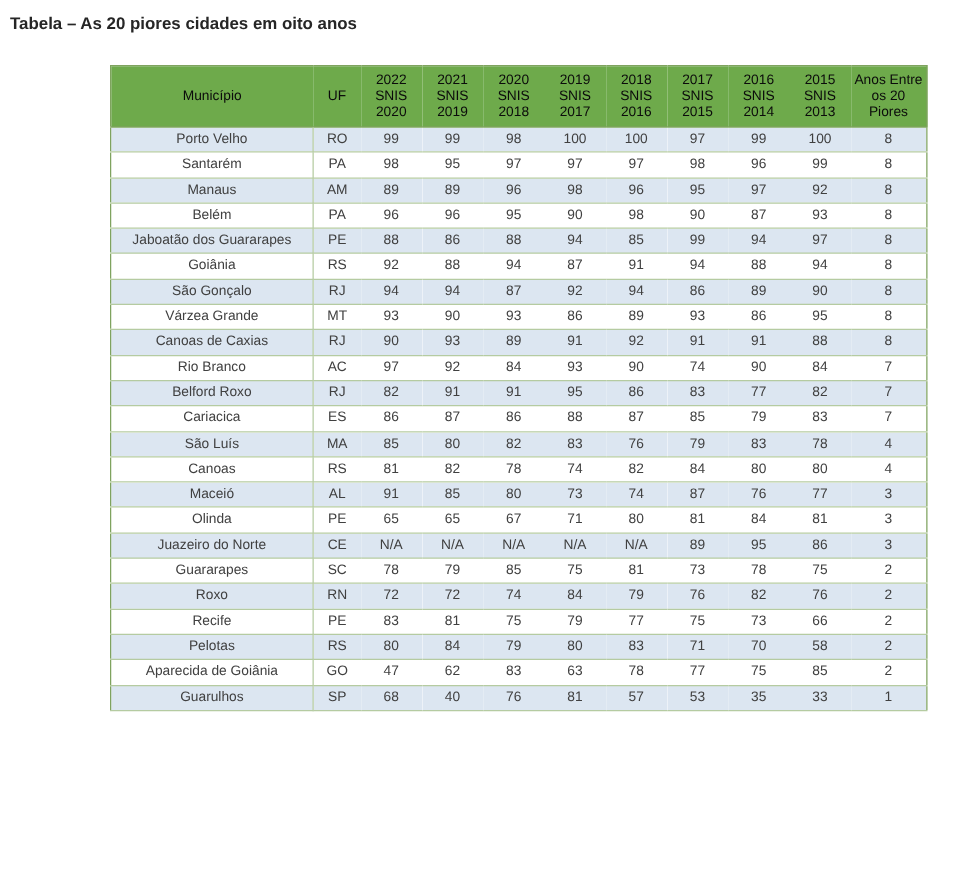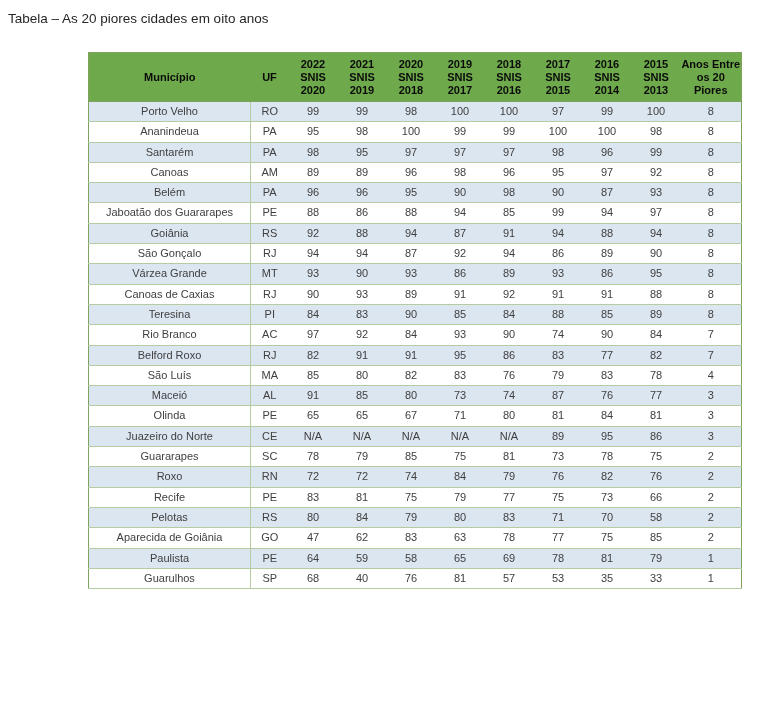--- a/index.html
+++ b/index.html
@@ -12,35 +12,35 @@
     --data-text:#404040;
     --title-text:#262626;
   }
   html,body{margin:0;padding:0;}
   body{
     width:772px;height:703px;overflow:hidden;background:#fff;
     font-family:"Liberation Sans", sans-serif;
   }
   .page-title{
     margin:11px 0 0 8px;
-    font-size:13.5px;font-weight:normal;color:var(--title-text);
+    font-size:13.5px;font-weight:bold;color:var(--title-text);
     line-height:15px;
   }
   table{
     border-collapse:collapse;table-layout:fixed;
     margin:26px 0 0 88px;width:653px;
     border:1px solid var(--outer);
   }
   col.c-municipio{width:162px;}
   col.c-uf{width:38px;}
   col.c-year{width:49px;}
   col.c-anos{width:61px;}
   th{
     background:var(--header-bg);color:var(--header-text);
-    font-size:11px;font-weight:bold;line-height:13px;
+    font-size:11px;font-weight:normal;line-height:13px;
     height:48px;vertical-align:middle;text-align:center;
     padding:0;border-bottom:1px solid var(--outer);
   }
   td{
     font-size:11px;color:var(--data-text);text-align:center;
     height:19.3px;padding:0;line-height:19.3px;
     border-bottom:1px solid var(--grid);
     white-space:nowrap;overflow:hidden;
   }
   td:first-child{border-right:1px solid var(--grid);}
@@ -89,47 +89,34 @@
         <td>99</td>
         <td>98</td>
         <td>100</td>
         <td>100</td>
         <td>97</td>
         <td>99</td>
         <td>100</td>
         <td>8</td>
       </tr>
       <tr>
-        <td>Ananindeua</td>
-        <td>PA</td>
-        <td>95</td>
-        <td>98</td>
-        <td>100</td>
-        <td>99</td>
-        <td>99</td>
-        <td>100</td>
-        <td>100</td>
-        <td>98</td>
-        <td>8</td>
-      </tr>
-      <tr>
         <td>Santarém</td>
         <td>PA</td>
         <td>98</td>
         <td>95</td>
         <td>97</td>
         <td>97</td>
         <td>97</td>
         <td>98</td>
         <td>96</td>
         <td>99</td>
         <td>8</td>
       </tr>
       <tr>
-        <td>Canoas</td>
+        <td>Manaus</td>
         <td>AM</td>
         <td>89</td>
         <td>89</td>
         <td>96</td>
         <td>98</td>
         <td>96</td>
         <td>95</td>
         <td>97</td>
         <td>92</td>
         <td>8</td>
@@ -206,33 +193,20 @@
         <td>93</td>
         <td>89</td>
         <td>91</td>
         <td>92</td>
         <td>91</td>
         <td>91</td>
         <td>88</td>
         <td>8</td>
       </tr>
       <tr>
-        <td>Teresina</td>
-        <td>PI</td>
-        <td>84</td>
-        <td>83</td>
-        <td>90</td>
-        <td>85</td>
-        <td>84</td>
-        <td>88</td>
-        <td>85</td>
-        <td>89</td>
-        <td>8</td>
-      </tr>
-      <tr>
         <td>Rio Branco</td>
         <td>AC</td>
         <td>97</td>
         <td>92</td>
         <td>84</td>
         <td>93</td>
         <td>90</td>
         <td>74</td>
         <td>90</td>
         <td>84</td>
@@ -245,30 +219,56 @@
         <td>91</td>
         <td>91</td>
         <td>95</td>
         <td>86</td>
         <td>83</td>
         <td>77</td>
         <td>82</td>
         <td>7</td>
       </tr>
       <tr>
+        <td>Cariacica</td>
+        <td>ES</td>
+        <td>86</td>
+        <td>87</td>
+        <td>86</td>
+        <td>88</td>
+        <td>87</td>
+        <td>85</td>
+        <td>79</td>
+        <td>83</td>
+        <td>7</td>
+      </tr>
+      <tr>
         <td>São Luís</td>
         <td>MA</td>
         <td>85</td>
         <td>80</td>
         <td>82</td>
         <td>83</td>
         <td>76</td>
         <td>79</td>
         <td>83</td>
         <td>78</td>
+        <td>4</td>
+      </tr>
+      <tr>
+        <td>Canoas</td>
+        <td>RS</td>
+        <td>81</td>
+        <td>82</td>
+        <td>78</td>
+        <td>74</td>
+        <td>82</td>
+        <td>84</td>
+        <td>80</td>
+        <td>80</td>
         <td>4</td>
       </tr>
       <tr>
         <td>Maceió</td>
         <td>AL</td>
         <td>91</td>
         <td>85</td>
         <td>80</td>
         <td>73</td>
         <td>74</td>
@@ -362,33 +362,20 @@
         <td>62</td>
         <td>83</td>
         <td>63</td>
         <td>78</td>
         <td>77</td>
         <td>75</td>
         <td>85</td>
         <td>2</td>
       </tr>
       <tr>
-        <td>Paulista</td>
-        <td>PE</td>
-        <td>64</td>
-        <td>59</td>
-        <td>58</td>
-        <td>65</td>
-        <td>69</td>
-        <td>78</td>
-        <td>81</td>
-        <td>79</td>
-        <td>1</td>
-      </tr>
-      <tr>
         <td>Guarulhos</td>
         <td>SP</td>
         <td>68</td>
         <td>40</td>
         <td>76</td>
         <td>81</td>
         <td>57</td>
         <td>53</td>
         <td>35</td>
         <td>33</td>

